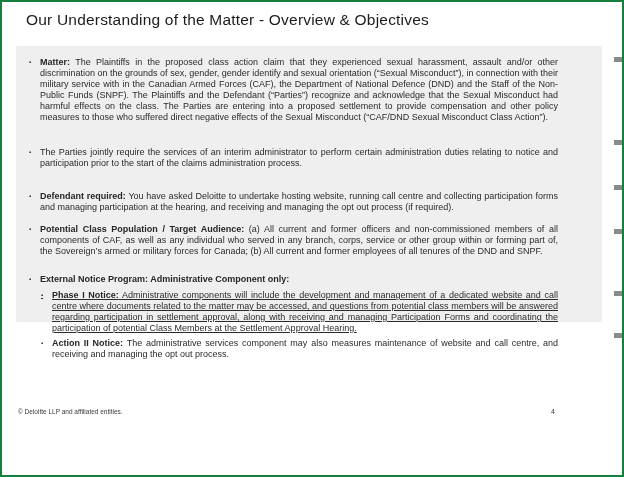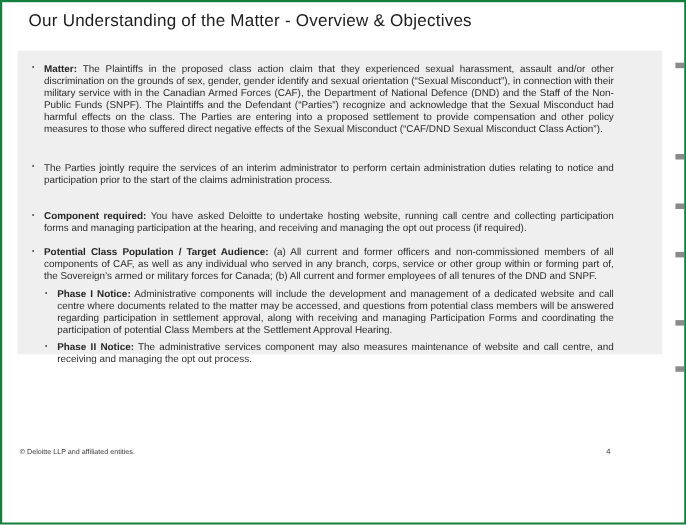--- a/index.html
+++ b/index.html
@@ -36,21 +36,21 @@
   .sec .tx{
     flex:1 1 auto;
     text-align:justify;
   }
   .sec .tx b{font-weight:700;color:#262626;}
   .s2{margin-top:24px;}
   .s3{margin-top:22px;}
   .s4{margin-top:11px;justify-content:space-between;}
   .s5{margin-top:17px;}
   .sub{margin-left:12px;}
-  .s6{margin-top:5px;}
+  .s6{margin-top:5px;text-decoration:underline;}
   .s7{margin-top:4px;}
   .footer-text{
     position:absolute;left:16px;top:406px;
     font-size:6.5px;color:#3a3a3a;
   }
   .page-number{
     position:absolute;right:67px;top:406px;
     font-size:7px;color:#3a3a3a;
   }
   .edge-marker{
@@ -74,37 +74,41 @@
       <div class="tx"><b>Matter:</b> <span>The Plaintiffs in the proposed class action claim that they experienced sexual harassment, assault and/or other discrimination on the grounds of sex, gender, gender identify and sexual orientation (“Sexual Misconduct”), in connection with their military service with in the Canadian Armed Forces (CAF), the Department of National Defence (DND) and the Staff of the Non-Public Funds (SNPF). The Plaintiffs and the Defendant (“Parties”) recognize and acknowledge that the Sexual Misconduct had harmful effects on the class. The Parties are entering into a proposed settlement to provide compensation and other policy measures to those who suffered direct negative effects of the Sexual Misconduct (“CAF/DND Sexual Misconduct Class Action”).</span></div>
     </div>
 
     <div class="sec s2">
       <span class="bu">▪</span>
       <div class="tx"><span>The Parties jointly require the services of an interim administrator to perform certain administration duties relating to notice and participation prior to the start of the claims administration process.</span></div>
     </div>
 
     <div class="sec s3">
       <span class="bu">▪</span>
-      <div class="tx"><b>Component required:</b> <span>You have asked Deloitte to undertake hosting website, running call centre and collecting participation forms and managing participation at the hearing, and receiving and managing the opt out process (if required).</span></div>
+      <div class="tx"><b>Defendant required:</b> <span>You have asked Deloitte to undertake hosting website, running call centre and collecting participation forms and managing participation at the hearing, and receiving and managing the opt out process (if required).</span></div>
     </div>
 
     <div class="sec s4">
       <span class="bu">▪</span>
       <div class="tx"><b>Potential Class Population / Target Audience:</b> <span>(a) All current and former officers and non-commissioned members of all components of CAF, as well as any individual who served in any branch, corps, service or other group within or forming part of, the Sovereign’s armed or military forces for Canada; (b) All current and former employees of all tenures of the DND and SNPF.</span></div>
     </div>
 
+    <div class="sec s5">
+      <span class="bu">▪</span>
+      <div class="tx"><b>External Notice Program: Administrative Component only:</b></div>
+    </div>
 
     <div class="sec s6 sub">
       <span class="bu">▪</span>
       <div class="tx"><b>Phase I Notice:</b> <span>Administrative components will include the development and management of a dedicated website and call centre where documents related to the matter may be accessed, and questions from potential class members will be answered regarding participation in settlement approval, along with receiving and managing Participation Forms and coordinating the participation of potential Class Members at the Settlement Approval Hearing.</span></div>
     </div>
 
     <div class="sec s7 sub">
       <span class="bu">▪</span>
-      <div class="tx"><b>Phase II Notice:</b> <span>The administrative services component may also measures maintenance of website and call centre, and receiving and managing the opt out process.</span></div>
+      <div class="tx"><b>Action II Notice:</b> <span>The administrative services component may also measures maintenance of website and call centre, and receiving and managing the opt out process.</span></div>
     </div>
 
   </div>
 
   <span class="edge-marker m1"></span>
   <span class="edge-marker m2"></span>
   <span class="edge-marker m3"></span>
   <span class="edge-marker m4"></span>
   <span class="edge-marker m5"></span>
   <span class="edge-marker m6"></span>

